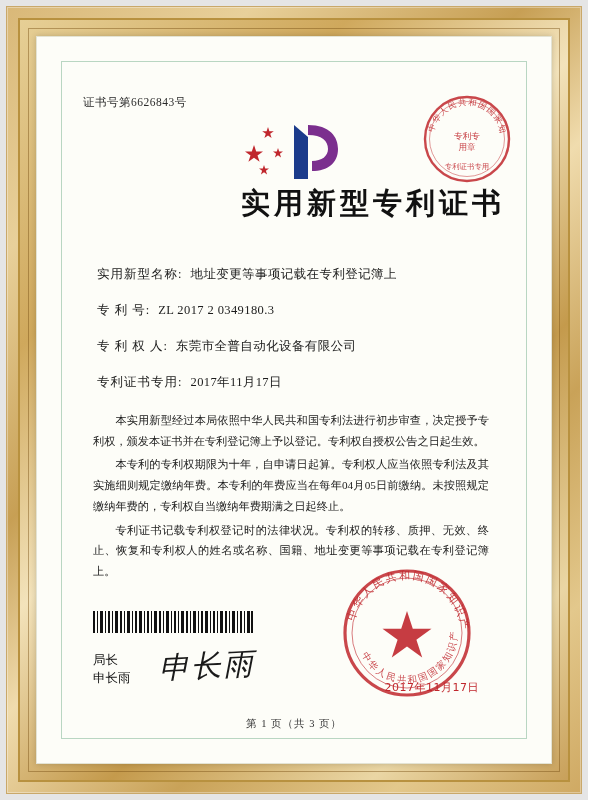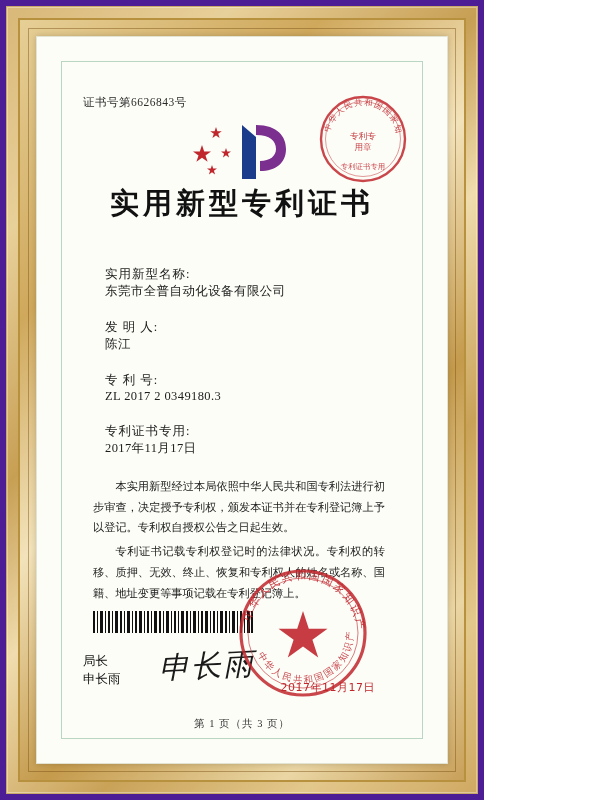--- a/index.html
+++ b/index.html
@@ -10,24 +10,24 @@
   body {
     width: 600px;
     height: 800px;
     font-family: "Liberation Serif", serif;
     overflow: hidden;
   }
 
   
   .certificate {
     position: relative;
-    width: 484px;
+    width: 588px;
     height: 800px;
     box-sizing: border-box;
-    background: #4c1d95;
+    background: #e5e5e5;
   }
   .frame-outer {
     position: absolute;
     left: 6px;
     top: 6px;
     right: 6px;
     bottom: 6px;
     box-sizing: border-box;
     border: 1px solid #c9a86a;
     background: linear-gradient(135deg, #d9b878 0%, #e8d09a 18%, #c79f54 38%, #f0dcae 52%, #c9a258 70%, #e3c88c 86%, #cfa963 100%);
@@ -99,40 +99,39 @@
   
   .seal-top {
     position: absolute;
     right: -8px;
     top: 12px;
     width: 92px;
     height: 92px;
   }
 
   .title {
-    text-align: center;
+    text-align: right;
     font-size: 29px;
     font-weight: bold;
     letter-spacing: 4px;
     color: #111;
     margin-top: 74px;
     font-family: "DejaVu Sans", sans-serif;
   }
 
   .fields {
     margin-top: 42px;
     padding-left: 14px;
   }
   .field-row {
     display: flex;
     align-items: baseline;
     font-size: 12.5px;
     color: #1c1c1c;
     margin-bottom: 19px;
-    flex-direction: column;
   }
   .field-label {
     letter-spacing: 1px;
     white-space: nowrap;
   }
   .field-value {
     margin-left: 8px;
     letter-spacing: 0.4px;
   }
 
@@ -155,25 +154,26 @@
     position: absolute;
     left: 10px;
     bottom: 100px;
     width: 160px;
     height: 22px;
   }
 
   
   .sig-block {
     position: absolute;
-    left: 0;
+    left: 10px;
     bottom: 44px;
     font-size: 12.5px;
     color: #111;
     line-height: 1.5;
+    font-family: Liberation Mono, monospace;
   }
   .sig-name-hand {
     position: absolute;
     left: 76px;
     bottom: 46px;
     font-size: 30px;
     font-family: "DejaVu Serif", serif;
     font-style: italic;
     color: #1a1a1a;
     letter-spacing: 2px;
@@ -250,38 +250,39 @@
           <text x="46" y="57" text-anchor="middle" font-size="8.6" fill="#c0272d" font-family="DejaVu Sans, sans-serif" opacity="0.9">用章</text>
           <text x="46" y="76" text-anchor="middle" font-size="7.4" fill="#c0272d" font-family="DejaVu Sans, sans-serif" opacity="0.85">专利证书专用</text>
         </svg>
       </div>
 
       <div class="title">实用新型专利证书</div>
 
       <div class="fields">
         <div class="field-row">
           <span class="field-label">实用新型名称:</span>
-          <span class="field-value">东莞市全普自动化设备有限公司</span>
-        </div>
-        <div class="field-row">
-          <span class="field-label">发 明 人:</span>
-          <span class="field-value">陈江</span>
+          <span class="field-value">地址变更等事项记载在专利登记簿上</span>
         </div>
         <div class="field-row">
           <span class="field-label">专 利 号:</span>
           <span class="field-value">ZL 2017 2 0349180.3</span>
         </div>
         <div class="field-row">
+          <span class="field-label">专 利 权 人:</span>
+          <span class="field-value">东莞市全普自动化设备有限公司</span>
+        </div>
+        <div class="field-row">
           <span class="field-label">专利证书专用:</span>
           <span class="field-value">2017年11月17日</span>
         </div>
       </div>
 
       <div class="body-text">
         <p>本实用新型经过本局依照中华人民共和国专利法进行初步审查，决定授予专利权，颁发本证书并在专利登记簿上予以登记。专利权自授权公告之日起生效。</p>
+        <p>本专利的专利权期限为十年，自申请日起算。专利权人应当依照专利法及其实施细则规定缴纳年费。本专利的年费应当在每年04月05日前缴纳。未按照规定缴纳年费的，专利权自当缴纳年费期满之日起终止。</p>
         <p>专利证书记载专利权登记时的法律状况。专利权的转移、质押、无效、终止、恢复和专利权人的姓名或名称、国籍、地址变更等事项记载在专利登记簿上。</p>
       </div>
 
       <div class="barcode">
         <svg viewBox="0 0 160 22" width="160" height="22" aria-hidden="true">
           <g fill="#111">
             <rect x="0" y="0" width="2" height="22"></rect>
               <rect x="4" y="0" width="1" height="22"></rect>
             <rect x="7" y="0" width="3" height="22"></rect>
               <rect x="12" y="0" width="1" height="22"></rect>

